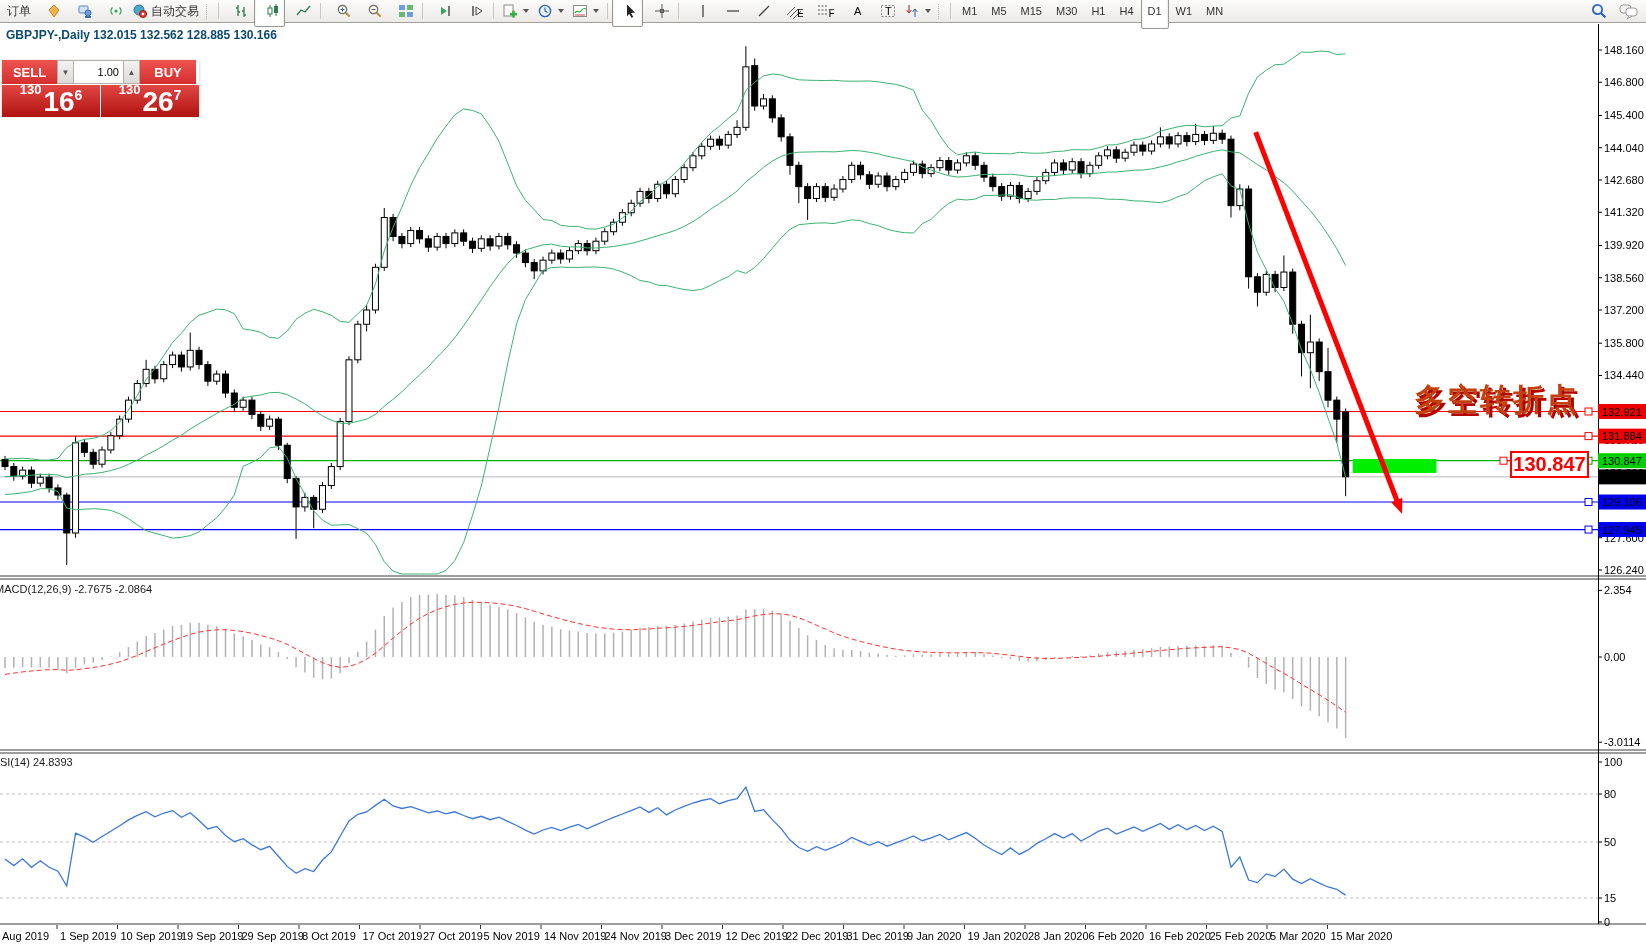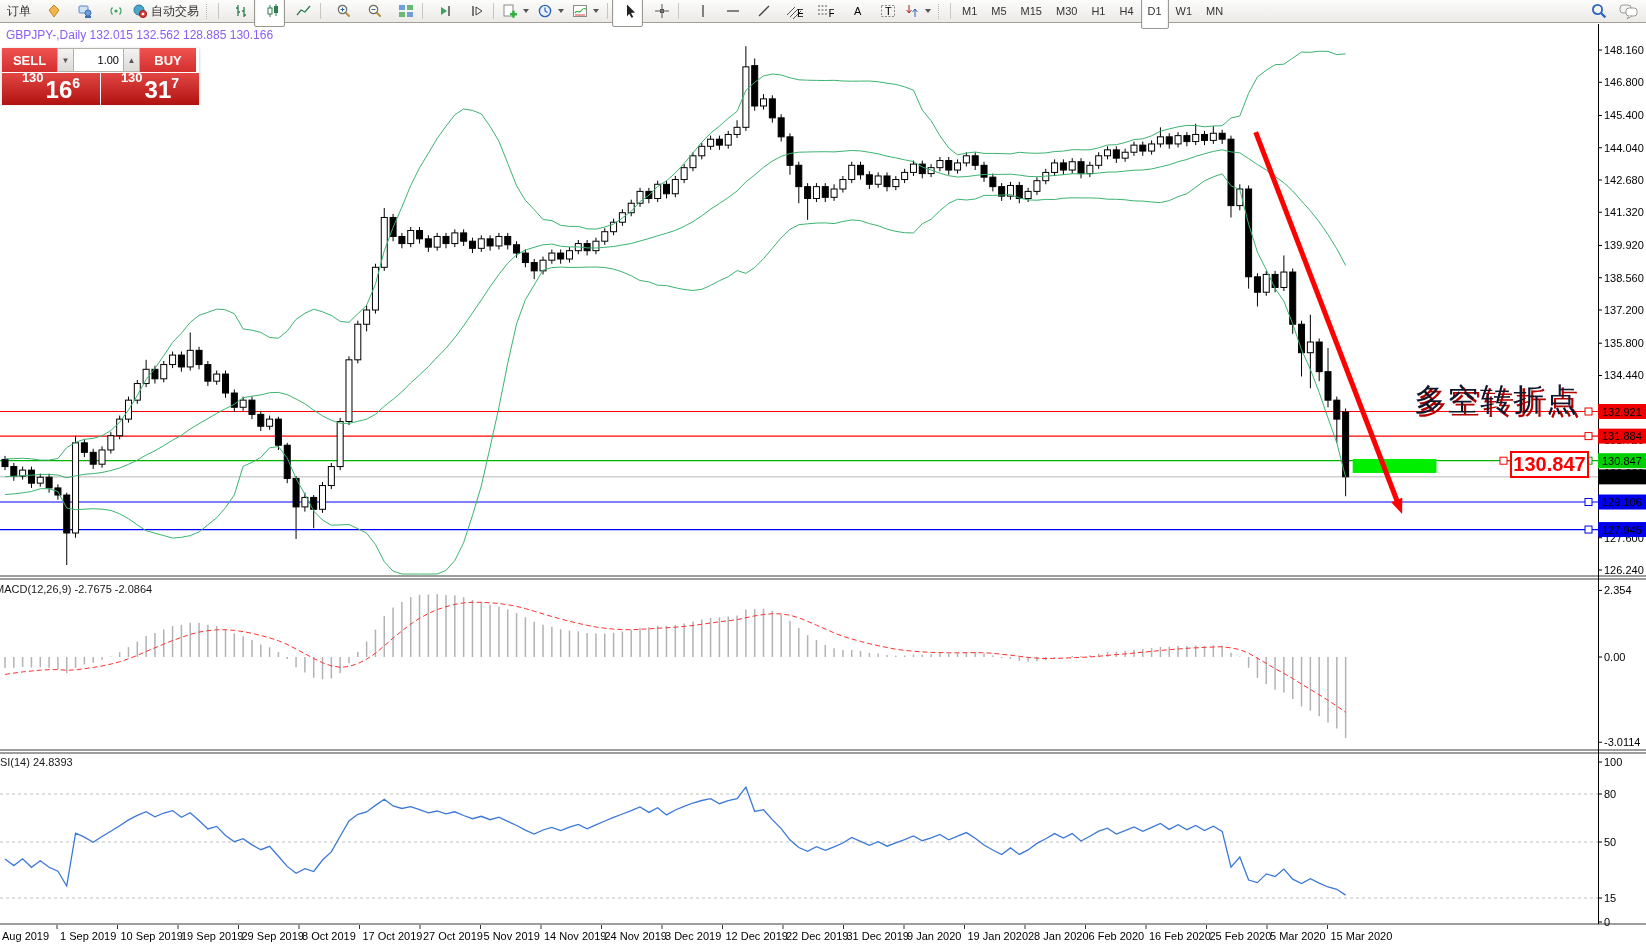--- a/index.html
+++ b/index.html
@@ -17,44 +17,44 @@
   .tbtn svg{display:block}
   .caret{width:0;height:0;border-left:3px solid transparent;border-right:3px solid transparent;
     border-top:4px solid #555;margin-left:2px}
   .tf{padding:9px 6px;height:16px;line-height:16px;font-size:11px;color:#333;border:1px solid transparent;
       border-radius:2px;flex:0 0 auto}
   .tf.active{background:#fff;border-color:#999;box-shadow:inset 0 1px 2px rgba(0,0,0,.18)}
   .spacer{flex:1 1 auto}
   
   #chart-svg{position:absolute;top:0;left:0;z-index:1}
   svg text{font-family:"Liberation Sans",sans-serif;font-size:11px;fill:#000}
-  .chart-title{position:absolute;left:6px;top:28px;font-size:12px;font-weight:normal;color:#8b5cf6;z-index:6}
+  .chart-title{position:absolute;left:6px;top:28px;font-size:12px;font-weight:bold;color:#0c4a6e;z-index:6}
   .macd-label{position:absolute;left:-5px;top:583px;font-size:11px;color:#1a1a1a;z-index:6;white-space:nowrap}
   .rsi-label{position:absolute;left:-8px;top:756px;font-size:11px;color:#1a1a1a;z-index:6;white-space:nowrap}
-  .annotation{position:absolute;left:1414px;top:379px;z-index:6;font-size:31px;font-weight:normal;
-    letter-spacing:2px;white-space:nowrap;color:#0f172a;text-shadow:3px 3px 0 #b40000}
+  .annotation{position:absolute;left:1414px;top:379px;z-index:6;font-size:31px;font-weight:bold;
+    letter-spacing:2px;white-space:nowrap;color:#c2410c;text-shadow:3px 3px 0 #b40000}
   .price-box{position:absolute;left:1510px;top:451px;width:79px;height:27px;z-index:6;box-sizing:border-box;
     border:2px solid #ff0000;background:#fff;color:#ff0000;font-size:20px;font-weight:bold;
     display:flex;align-items:center;justify-content:center}
   
-  #trade-panel{position:absolute;left:2px;top:48px;width:197px;height:55px;z-index:6;
+  #trade-panel{position:absolute;left:2px;top:60px;width:197px;height:55px;z-index:6;
     box-shadow:0 1px 3px rgba(0,0,0,.25)}
   #tp-top{display:flex;height:24px}
   .tp-btn{width:55px;background:linear-gradient(#ef5350,#d32f2f);color:#fff;font-size:13px;font-weight:bold;
     display:flex;align-items:center;justify-content:center}
   .stepper{width:17px;background:linear-gradient(#f4f3f2,#dcdad7);border:1px solid #b3b0aa;box-sizing:border-box;
     display:flex;align-items:center;justify-content:center;font-size:8px;color:#555}
   .vol{width:49px;border:1px solid #b3b0aa;border-left:none;border-right:none;box-sizing:border-box;
     font-size:11px;text-align:right;padding:0 4px;font-family:"Liberation Sans",sans-serif;color:#000}
   #tp-bottom{display:flex;height:32px;margin-top:1px}
   .tp-price{flex:1;background:linear-gradient(180deg,#e24744,#b01210);color:#fff;display:flex;
     align-items:flex-end;justify-content:center;padding-bottom:2px}
   .tp-price.sell{margin-right:1px}
   .tp-prefix{font-size:13px;font-weight:bold;margin:0 2px 18px 0}
-  .tp-main{font-size:24px;font-weight:bold;line-height:26px}
+  .tp-main{font-size:28px;font-weight:bold;line-height:26px}
   .tp-sup{font-size:14px;font-weight:bold;margin-bottom:12px}
 </style>
 </head>
 <body>
 
 <div id="toolbar">
   <span class="tbtn">
       <span>订单</span>
     </span>
   <span class="tbtn">
@@ -887,17 +887,17 @@
     <div class="tp-btn" style="width:56px">BUY</div>
   </div>
   <div id="tp-bottom">
     <div class="tp-price sell">
       <span class="tp-prefix">130</span>
       <span class="tp-main">16</span>
       <span class="tp-sup">6</span>
     </div>
     <div class="tp-price">
       <span class="tp-prefix">130</span>
-      <span class="tp-main">31</span>
+      <span class="tp-main">26</span>
       <span class="tp-sup">7</span>
     </div>
   </div>
 </div>
 
 </body></html>

